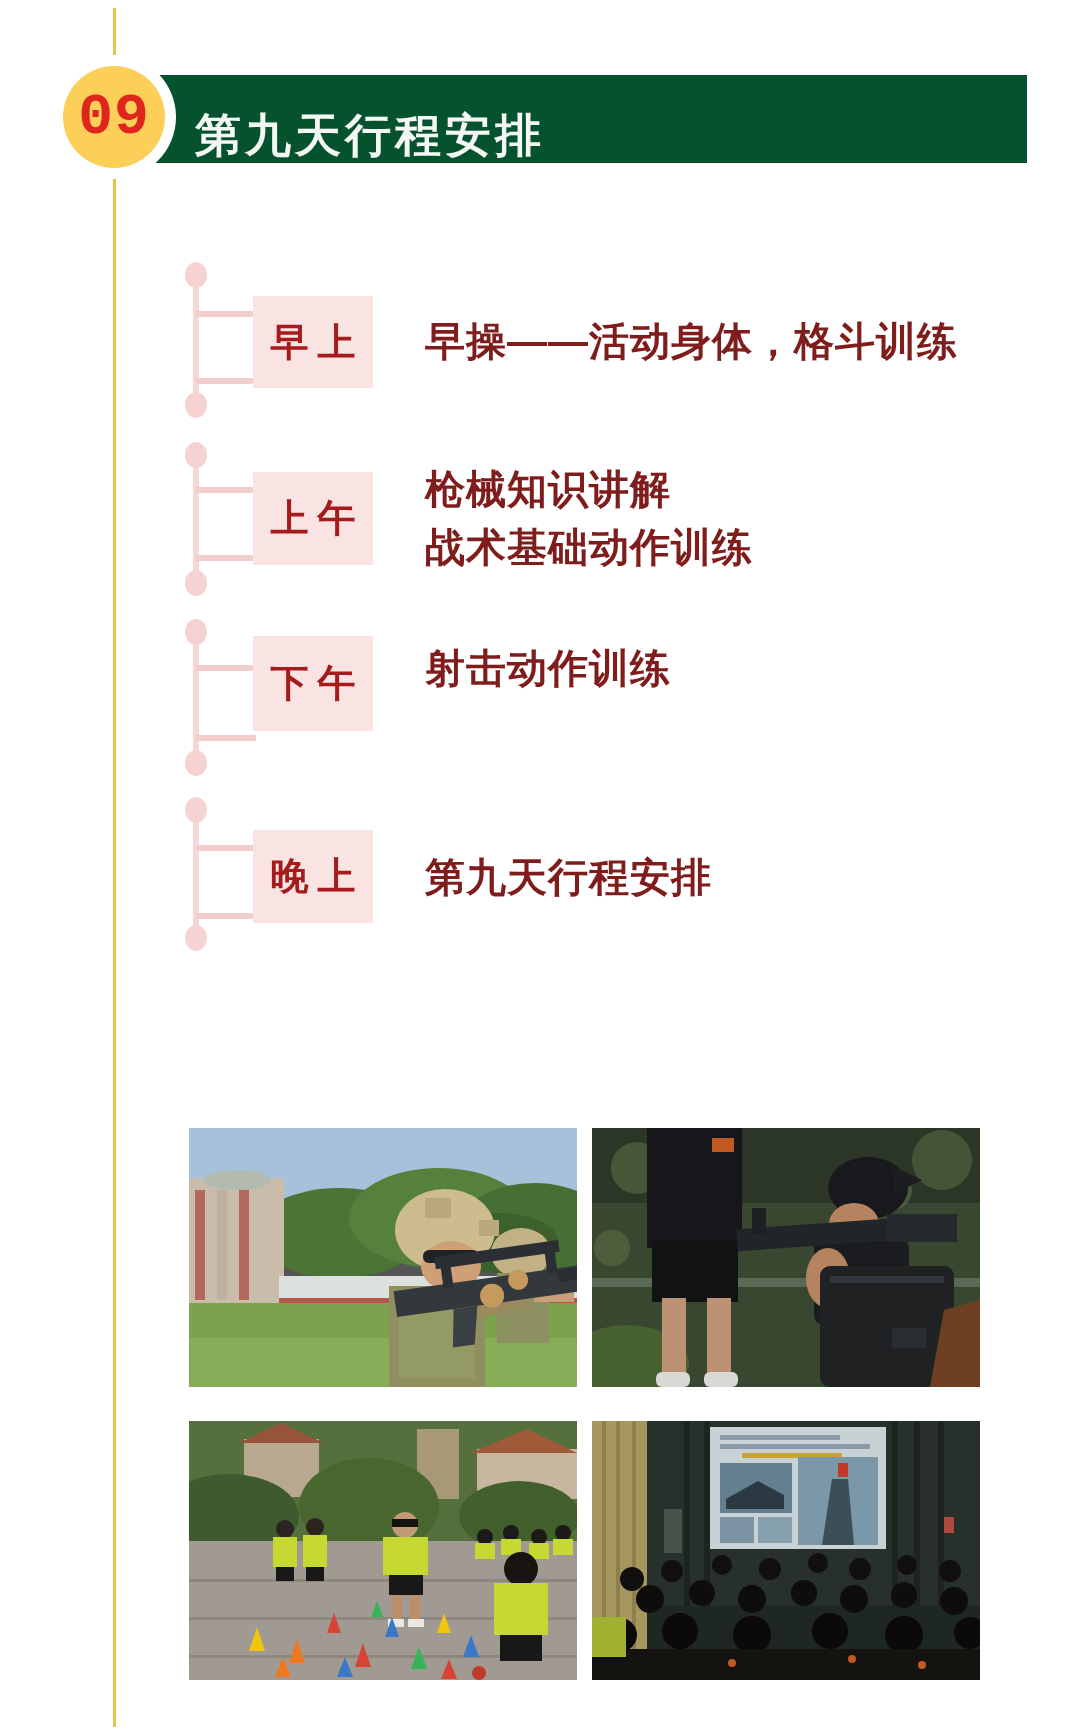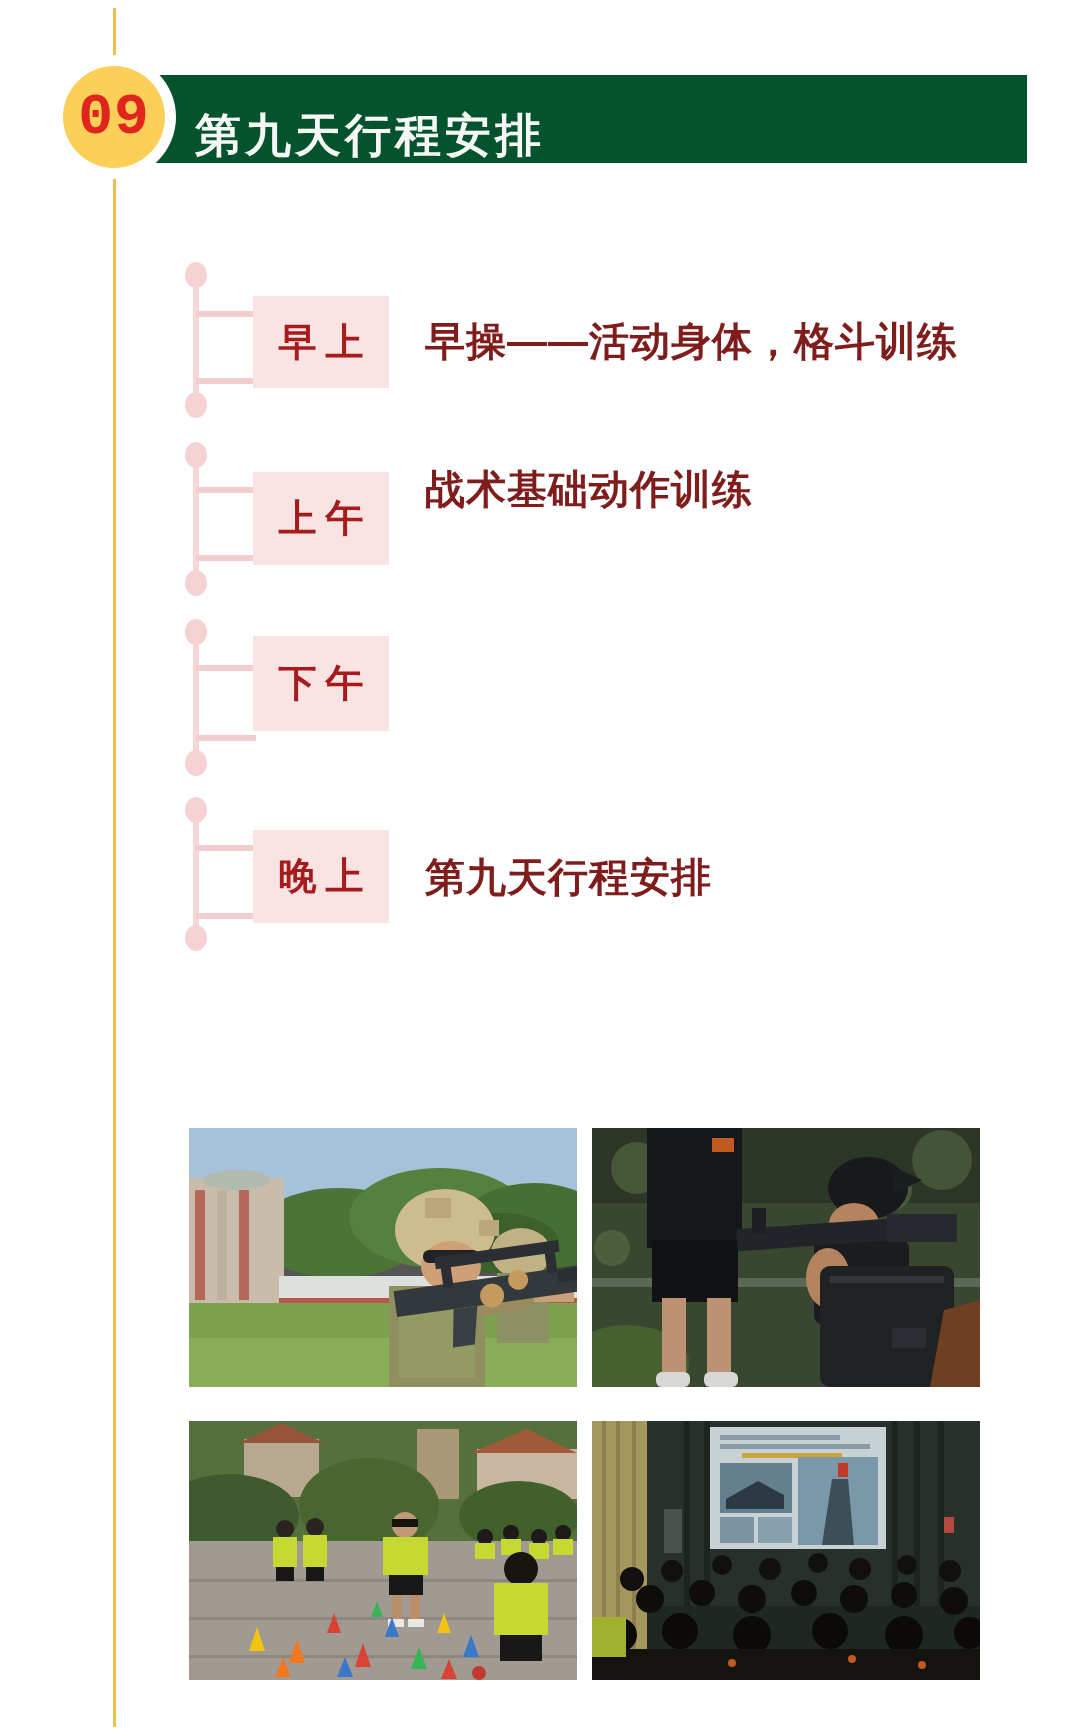--- a/index.html
+++ b/index.html
@@ -22,21 +22,21 @@
     position:absolute;left:63px;top:66px;width:102px;height:102px;border-radius:50%;
     background:#fccf58;z-index:3;display:flex;align-items:center;justify-content:center;font-family:Liberation Mono, monospace;
   }
   .num-circle span{color:#e0251c;font-size:58px;font-weight:800;letter-spacing:1px;}
 
   
   .tl-dot{position:absolute;width:22px;height:26px;border-radius:50%;background:#f6d3d3;left:185px;z-index:1;}
   .tl-vline{position:absolute;left:193px;width:6px;background:#f6d6d6;z-index:0;}
   .tl-conn{position:absolute;left:196px;width:60px;height:6px;background:#f2cdcd;z-index:0;}
   .tl-box{
-    position:absolute;left:253px;width:136px;background:#fae3e3;z-index:1;
+    position:absolute;left:253px;width:120px;background:#fae3e3;z-index:1;
     display:flex;align-items:center;justify-content:center;
   }
   .tl-box span{color:#a61c1c;font-size:38px;font-weight:bold;letter-spacing:9px;margin-right:-9px;}
   .tl-desc{position:absolute;left:425px;z-index:1;color:#7f1d1d;font-size:40px;font-weight:bold;line-height:58px;letter-spacing:1px;}
 
   
   .photo{position:absolute;width:388px;height:259px;overflow:hidden;background:#555;}
   .photo svg{display:block;width:388px;height:259px;}
 </style>
 </head>
@@ -65,32 +65,34 @@
 
 <div class="tl-dot" style="top:442px"></div>
 <div class="tl-vline" style="top:455px;height:128px"></div>
 <div class="tl-dot" style="top:570px"></div>
 <div class="tl-conn" style="top:487px"></div>
 <div class="tl-conn" style="top:555px"></div>
 <div class="tl-box" style="top:472px;height:93px">
   <span>上午</span>
 </div>
 <div class="tl-desc" style="top:460px">
+  <div>枪械知识讲解</div>
   <div>战术基础动作训练</div>
 </div>
 
 <div class="tl-dot" style="top:619px"></div>
 <div class="tl-vline" style="top:632px;height:131px"></div>
 <div class="tl-dot" style="top:750px"></div>
 <div class="tl-conn" style="top:665px"></div>
 <div class="tl-conn" style="top:735px"></div>
 <div class="tl-box" style="top:636px;height:95px">
   <span>下午</span>
 </div>
 <div class="tl-desc" style="top:639px">
+  <div>射击动作训练</div>
 </div>
 
 <div class="tl-dot" style="top:797px"></div>
 <div class="tl-vline" style="top:810px;height:128px"></div>
 <div class="tl-dot" style="top:925px"></div>
 <div class="tl-conn" style="top:845px"></div>
 <div class="tl-conn" style="top:913px"></div>
 <div class="tl-box" style="top:830px;height:93px">
   <span>晚上</span>
 </div>

